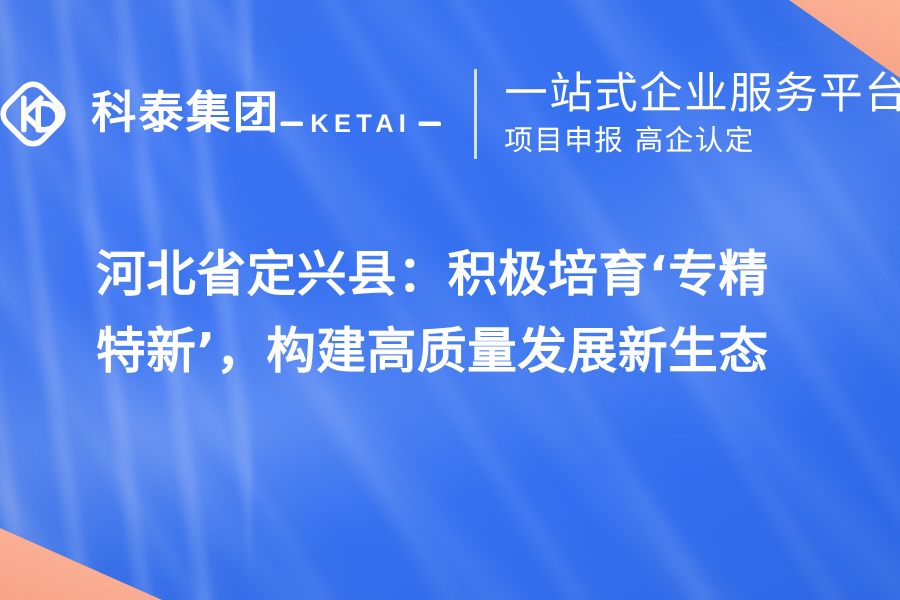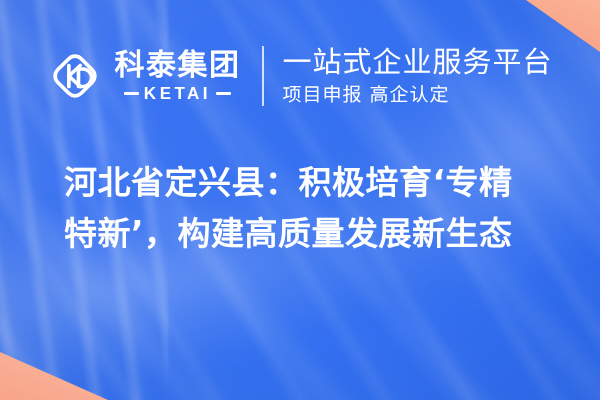--- a/index.html
+++ b/index.html
@@ -141,22 +141,22 @@
     gap: 11px;
   }
   .logo-mark {
     width: 56px;
     height: 56px;
     flex: 0 0 auto;
     display: block;
   }
   .logo-words {
     display: flex;
-    flex-direction: column;
-    align-items: center;
+    flex-direction: row;
+    align-items: flex-end;
     line-height: 1;
   }
   .logo-cn {
     font-family: "DejaVu Sans", "Liberation Sans", sans-serif;
     font-size: 30px;
     font-weight: 700;
     color: #ffffff;
     letter-spacing: 1.5px;
     white-space: nowrap;
   }

